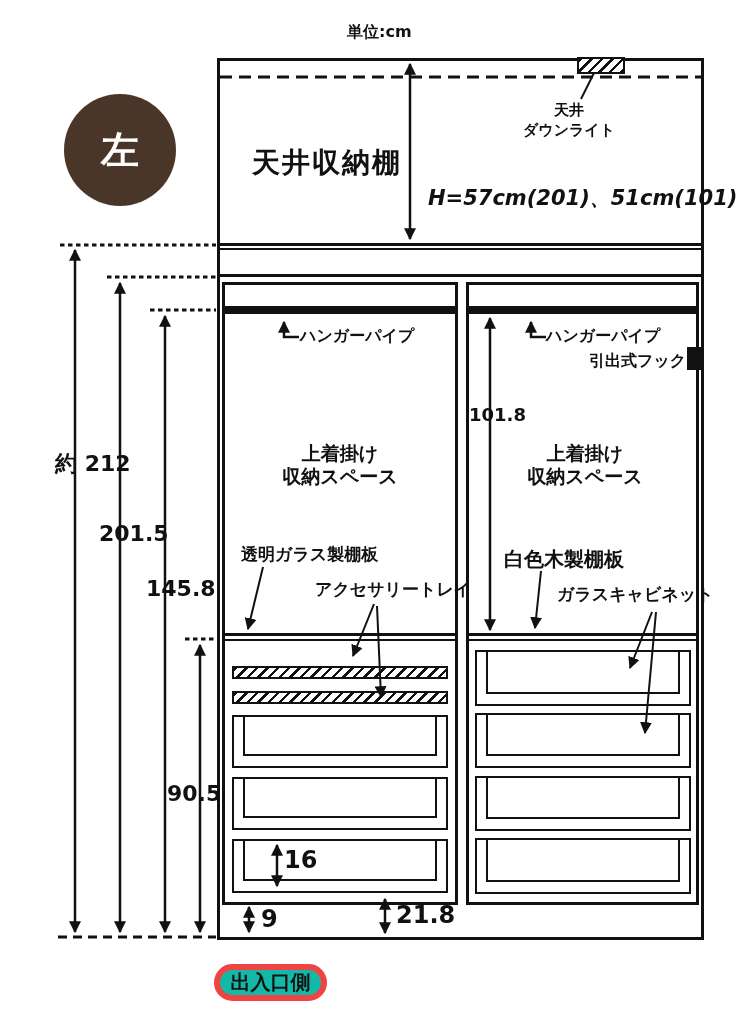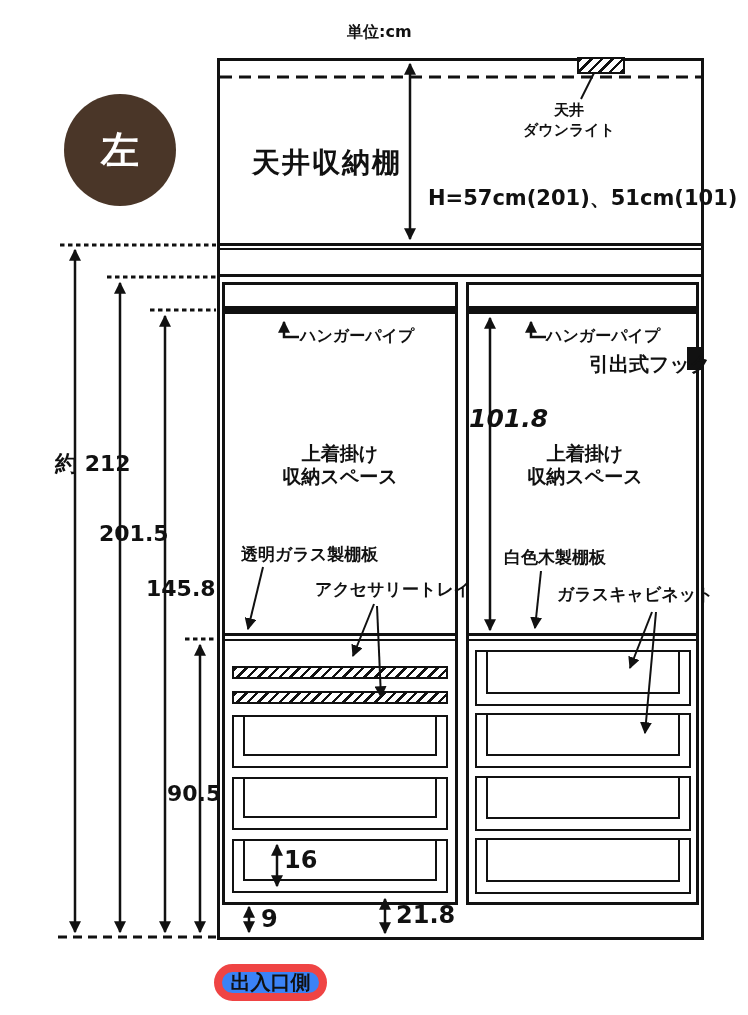--- a/index.html
+++ b/index.html
@@ -40,47 +40,47 @@
   .unit-box { border: 2.5px solid #111; background: #fff; }
   .unit-inner {
     position: absolute; left: 9px; right: 9px; top: 0; bottom: 10px;
     border: 2.5px solid #111; border-top: none;
   }
   .hook-sq { background: #111; }
 
   
   .lbl { font-weight: 700; white-space: nowrap; z-index: 6; }
   .ceiling-shelf { left: 252px; top: 144px; font-size: 28px; letter-spacing: 2px; }
-  .h-spec { left: 428px; top: 184px; font-size: 21px; }
+  .h-spec { left: 428px; top: 184px; font-size: 21px; font-style: italic; }
   .downlight-lbl { left: 514px; top: 100px; width: 110px; text-align: center;
                    font-size: 15px; line-height: 20px; white-space: nowrap; }
   .hanger-left  { left: 300px; top: 326px; font-size: 16px; }
   .hanger-right { left: 546px; top: 326px; font-size: 16px; }
-  .hook-lbl { left: 589px; top: 351px; font-size: 20px; }
-  .dim-1018 { left: 469px; top: 404px; font-size: 25px; font-style: italic; }
+  .hook-lbl { left: 589px; top: 351px; font-size: 16px; }
+  .dim-1018 { left: 469px; top: 404px; font-size: 18px; }
   .space-lbl { width: 150px; text-align: center; font-size: 19px; line-height: 23px; font-weight: 700; }
   .space-left  { left: 265px; top: 442px; }
   .space-right { left: 510px; top: 442px; }
   .glass-shelf-lbl { left: 241px; top: 543px; font-size: 17px; }
   .accessory-lbl   { left: 315px; top: 578px; font-size: 17px; }
-  .wood-shelf-lbl  { left: 504px; top: 546px; font-size: 17px; }
+  .wood-shelf-lbl  { left: 504px; top: 546px; font-size: 20px; }
   .glass-cab-lbl   { left: 557px; top: 583px; font-size: 17px; }
   .dim-212  { left: 55px;  top: 449px; font-size: 22px; }
   .dim-2015 { left: 99px;  top: 521px; font-size: 22px; }
   .dim-1923 { left: 146px; top: 576px; font-size: 22px; }
   .dim-905  { left: 167px; top: 781px; font-size: 22px; }
   .dim-16 { left: 284px; top: 846px; font-size: 24px; }
   .dim-9  { left: 261px; top: 905px; font-size: 24px; }
   .dim-125 { left: 396px; top: 901px; font-size: 24px; }
 
   
   .pill {
-    height: 37px; border: 8px solid #ef4444; border-radius: 19px;
+    height: 37px; border: 6px solid #ef4444; border-radius: 19px;
     display: flex; align-items: center; justify-content: center;
-    font-size: 20px; font-weight: 700; background: #3b82f6;
+    font-size: 20px; font-weight: 700; background: #14b8a6;
   }
   .pill-entrance { left: 214px; top: 964px; width: 113px; }
   .pill-back     { left: 556px; top: 964px; width: 113px; }
 
   svg.overlay { position: absolute; left: 0; top: 0; z-index: 5; pointer-events: none; }
 </style>
 </head>
 <body>
 
 <div class="page">

